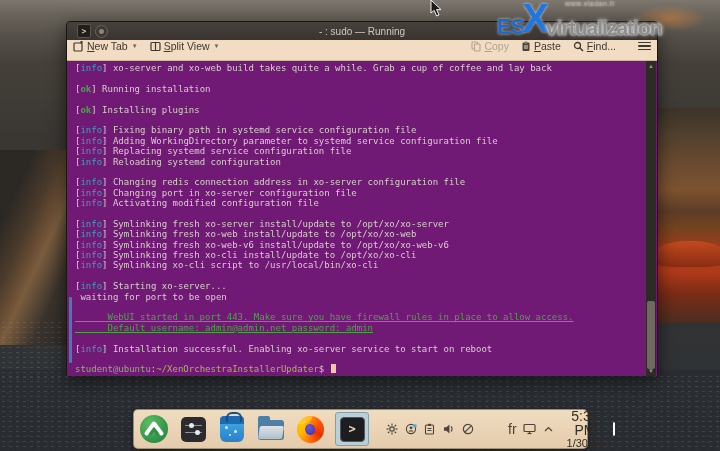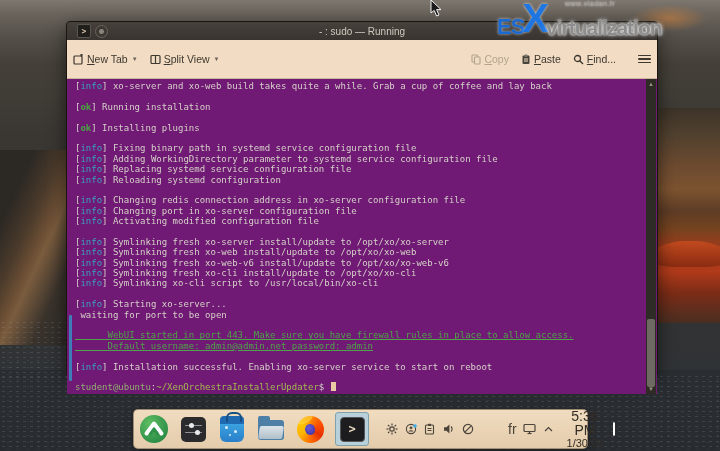--- a/index.html
+++ b/index.html
@@ -38,21 +38,21 @@
   .titlebar{height:18px;background:linear-gradient(180deg,#46413b,#393430);
     border-radius:3px 3px 0 0;display:flex;align-items:center;padding:0 6px;position:relative;}
   .titlebar .appicon{width:12px;height:12px;background:#211f1c;border:1px solid #5a554e;border-radius:2px;
     color:#d8c8a8;font:bold 8px "DejaVu Sans Mono",monospace;display:flex;align-items:center;justify-content:center;margin-left:4px;}
   .titlebar .pinbtn{width:11px;height:11px;border:1px solid #6a645c;border-radius:50%;margin-left:4px;
     background:radial-gradient(circle at 50% 50%, #8a847a 0 2px, #3c3833 3px);}
   .title-text{position:absolute;left:0;right:0;text-align:center;color:#cfc9c0;font-size:10px;}
   .win-controls{margin-left:auto;display:flex;gap:9px;color:#b9b3aa;font-size:9px;opacity:.85;z-index:1;}
   .win-controls span{cursor:default;}
 
-  .toolbar{height:20px;background:#f2dcc3;display:flex;align-items:center;padding:9px 6px;
+  .toolbar{height:20px;background:#f2dcc3;display:flex;align-items:flex-start;padding:0 6px;
     border-bottom:1px solid #c9b69c;font-size:10.5px;color:#3e382f;}
   .tbtn{display:flex;align-items:center;gap:3px;margin-right:12px;}
   .tbtn svg{display:block;}
   .tbtn .caret{font-size:6px;color:#6b645a;margin-left:1px;}
   .tbtn u{text-decoration:underline;}
   .tb-right{margin-left:auto;display:flex;align-items:center;}
   .tbtn.is-disabled{color:#b2a48f;}
   .burger{width:13px;display:flex;flex-direction:column;gap:2px;margin-left:10px;}
   .burger i{height:1.6px;background:#3e382f;border-radius:1px;}
 

